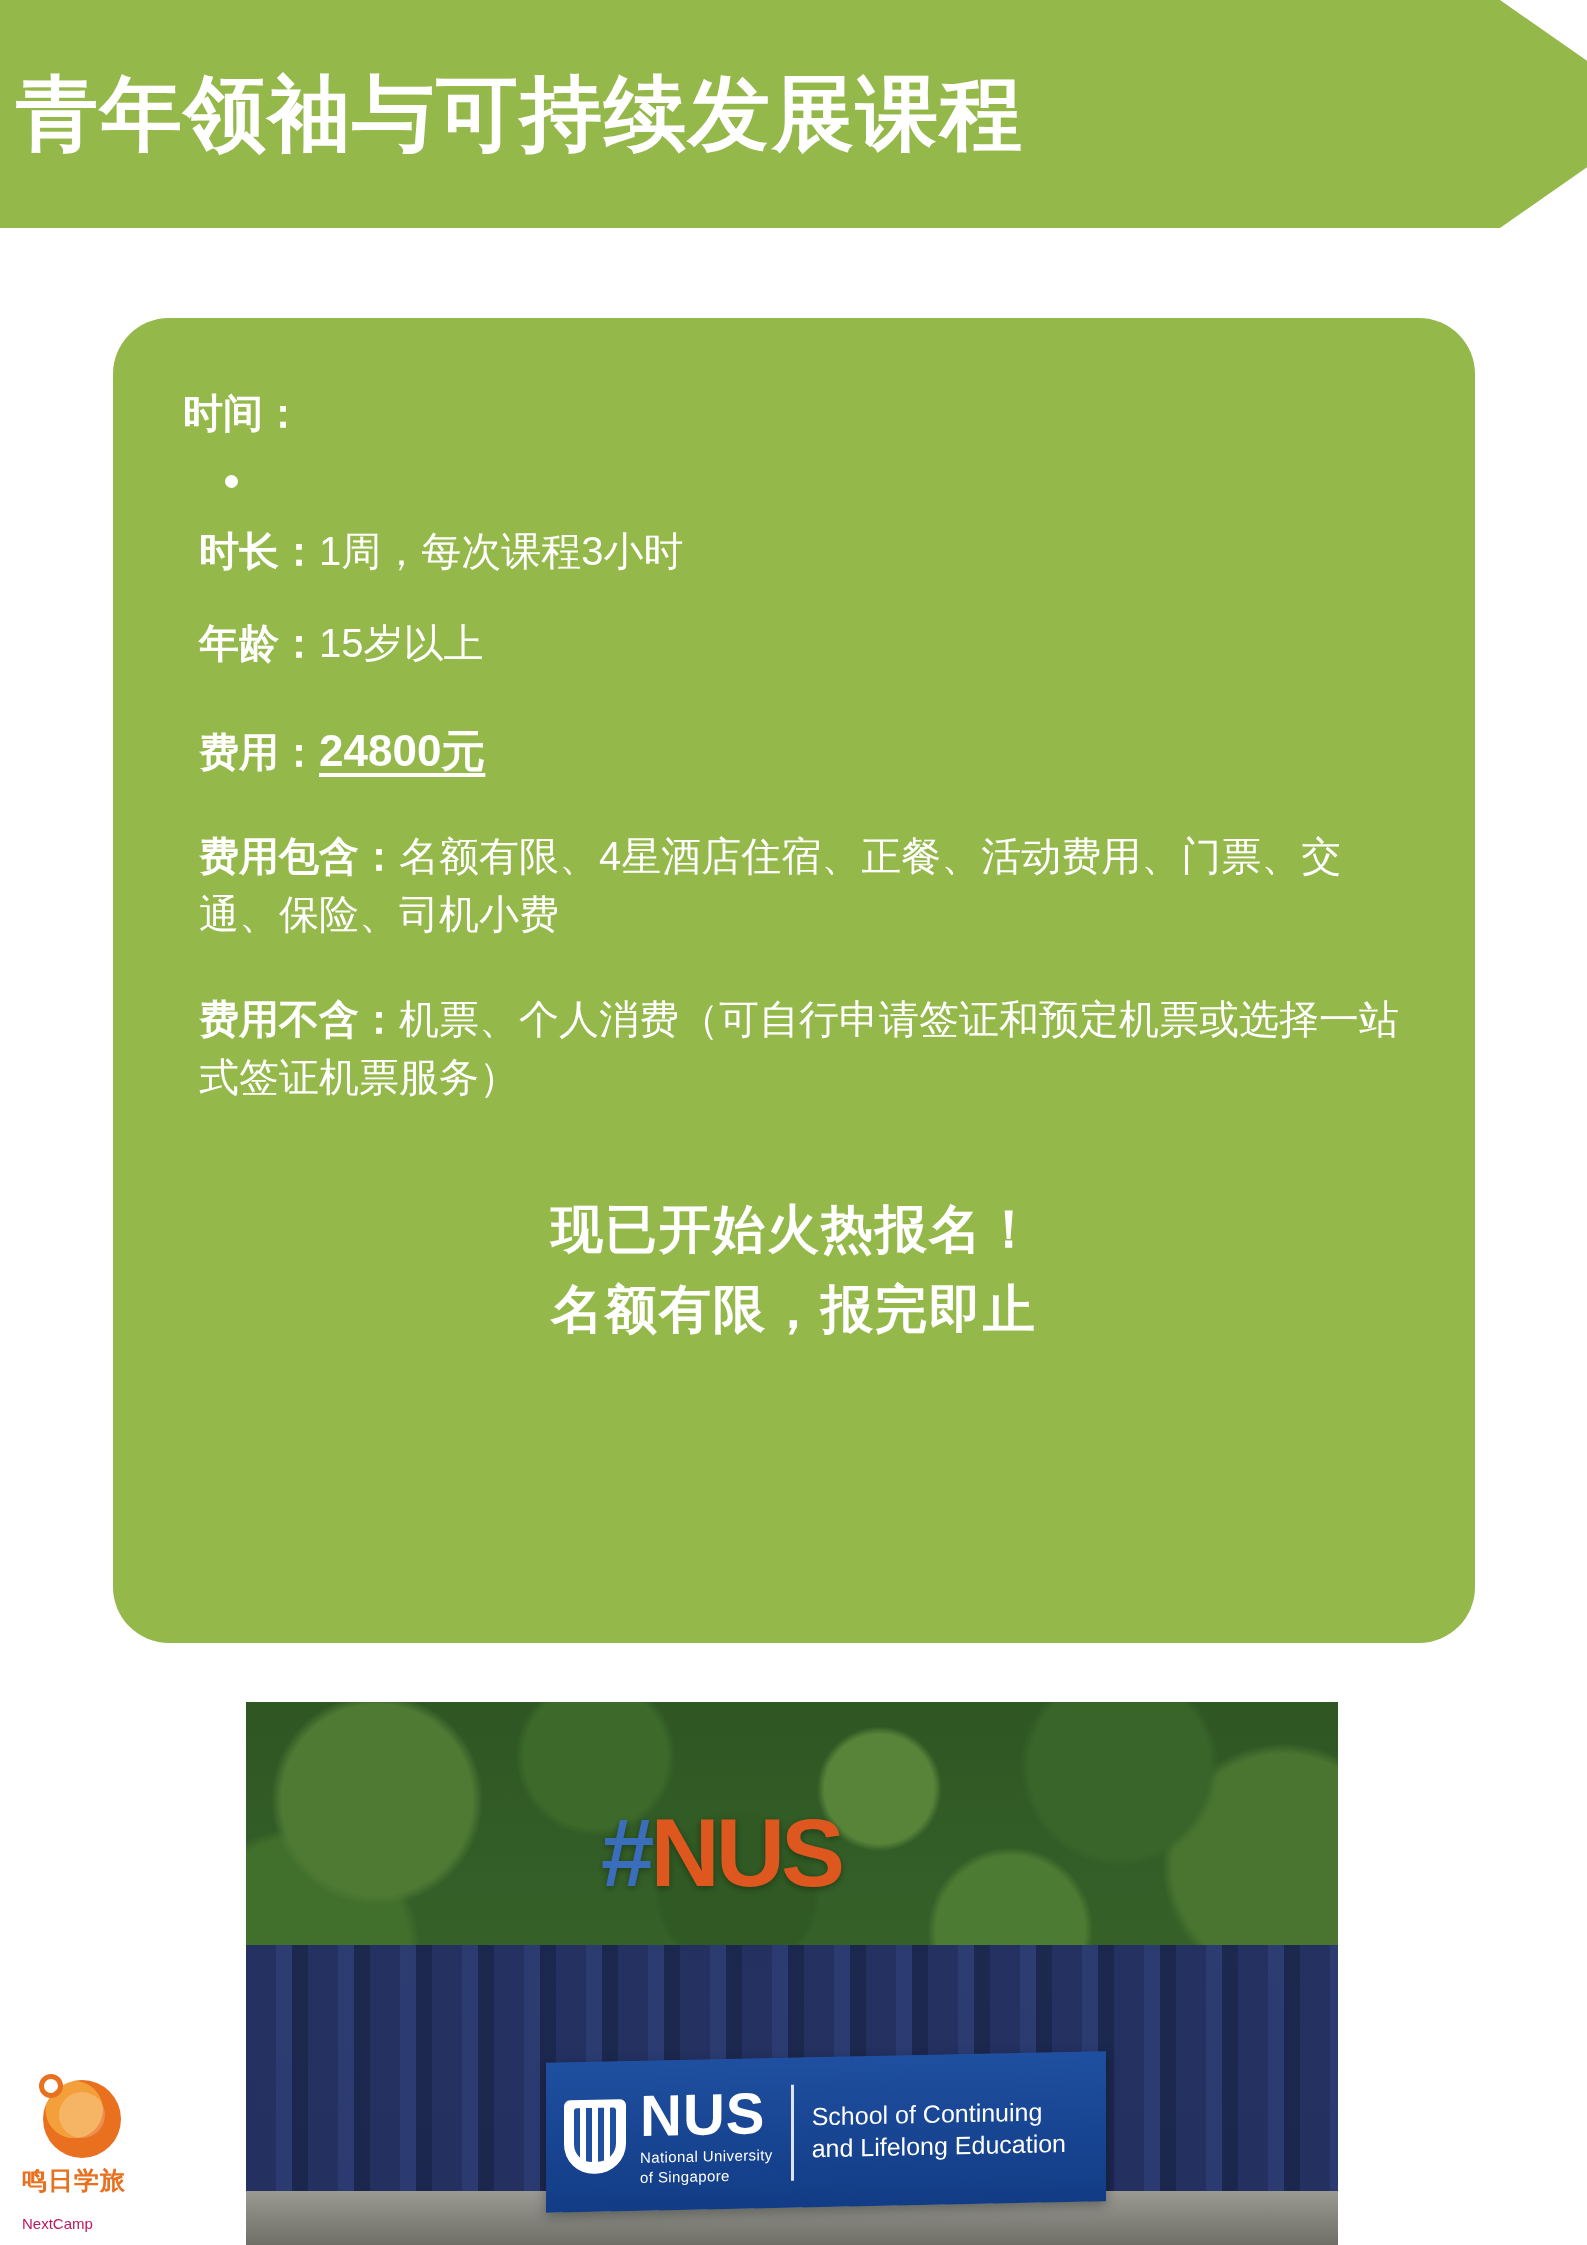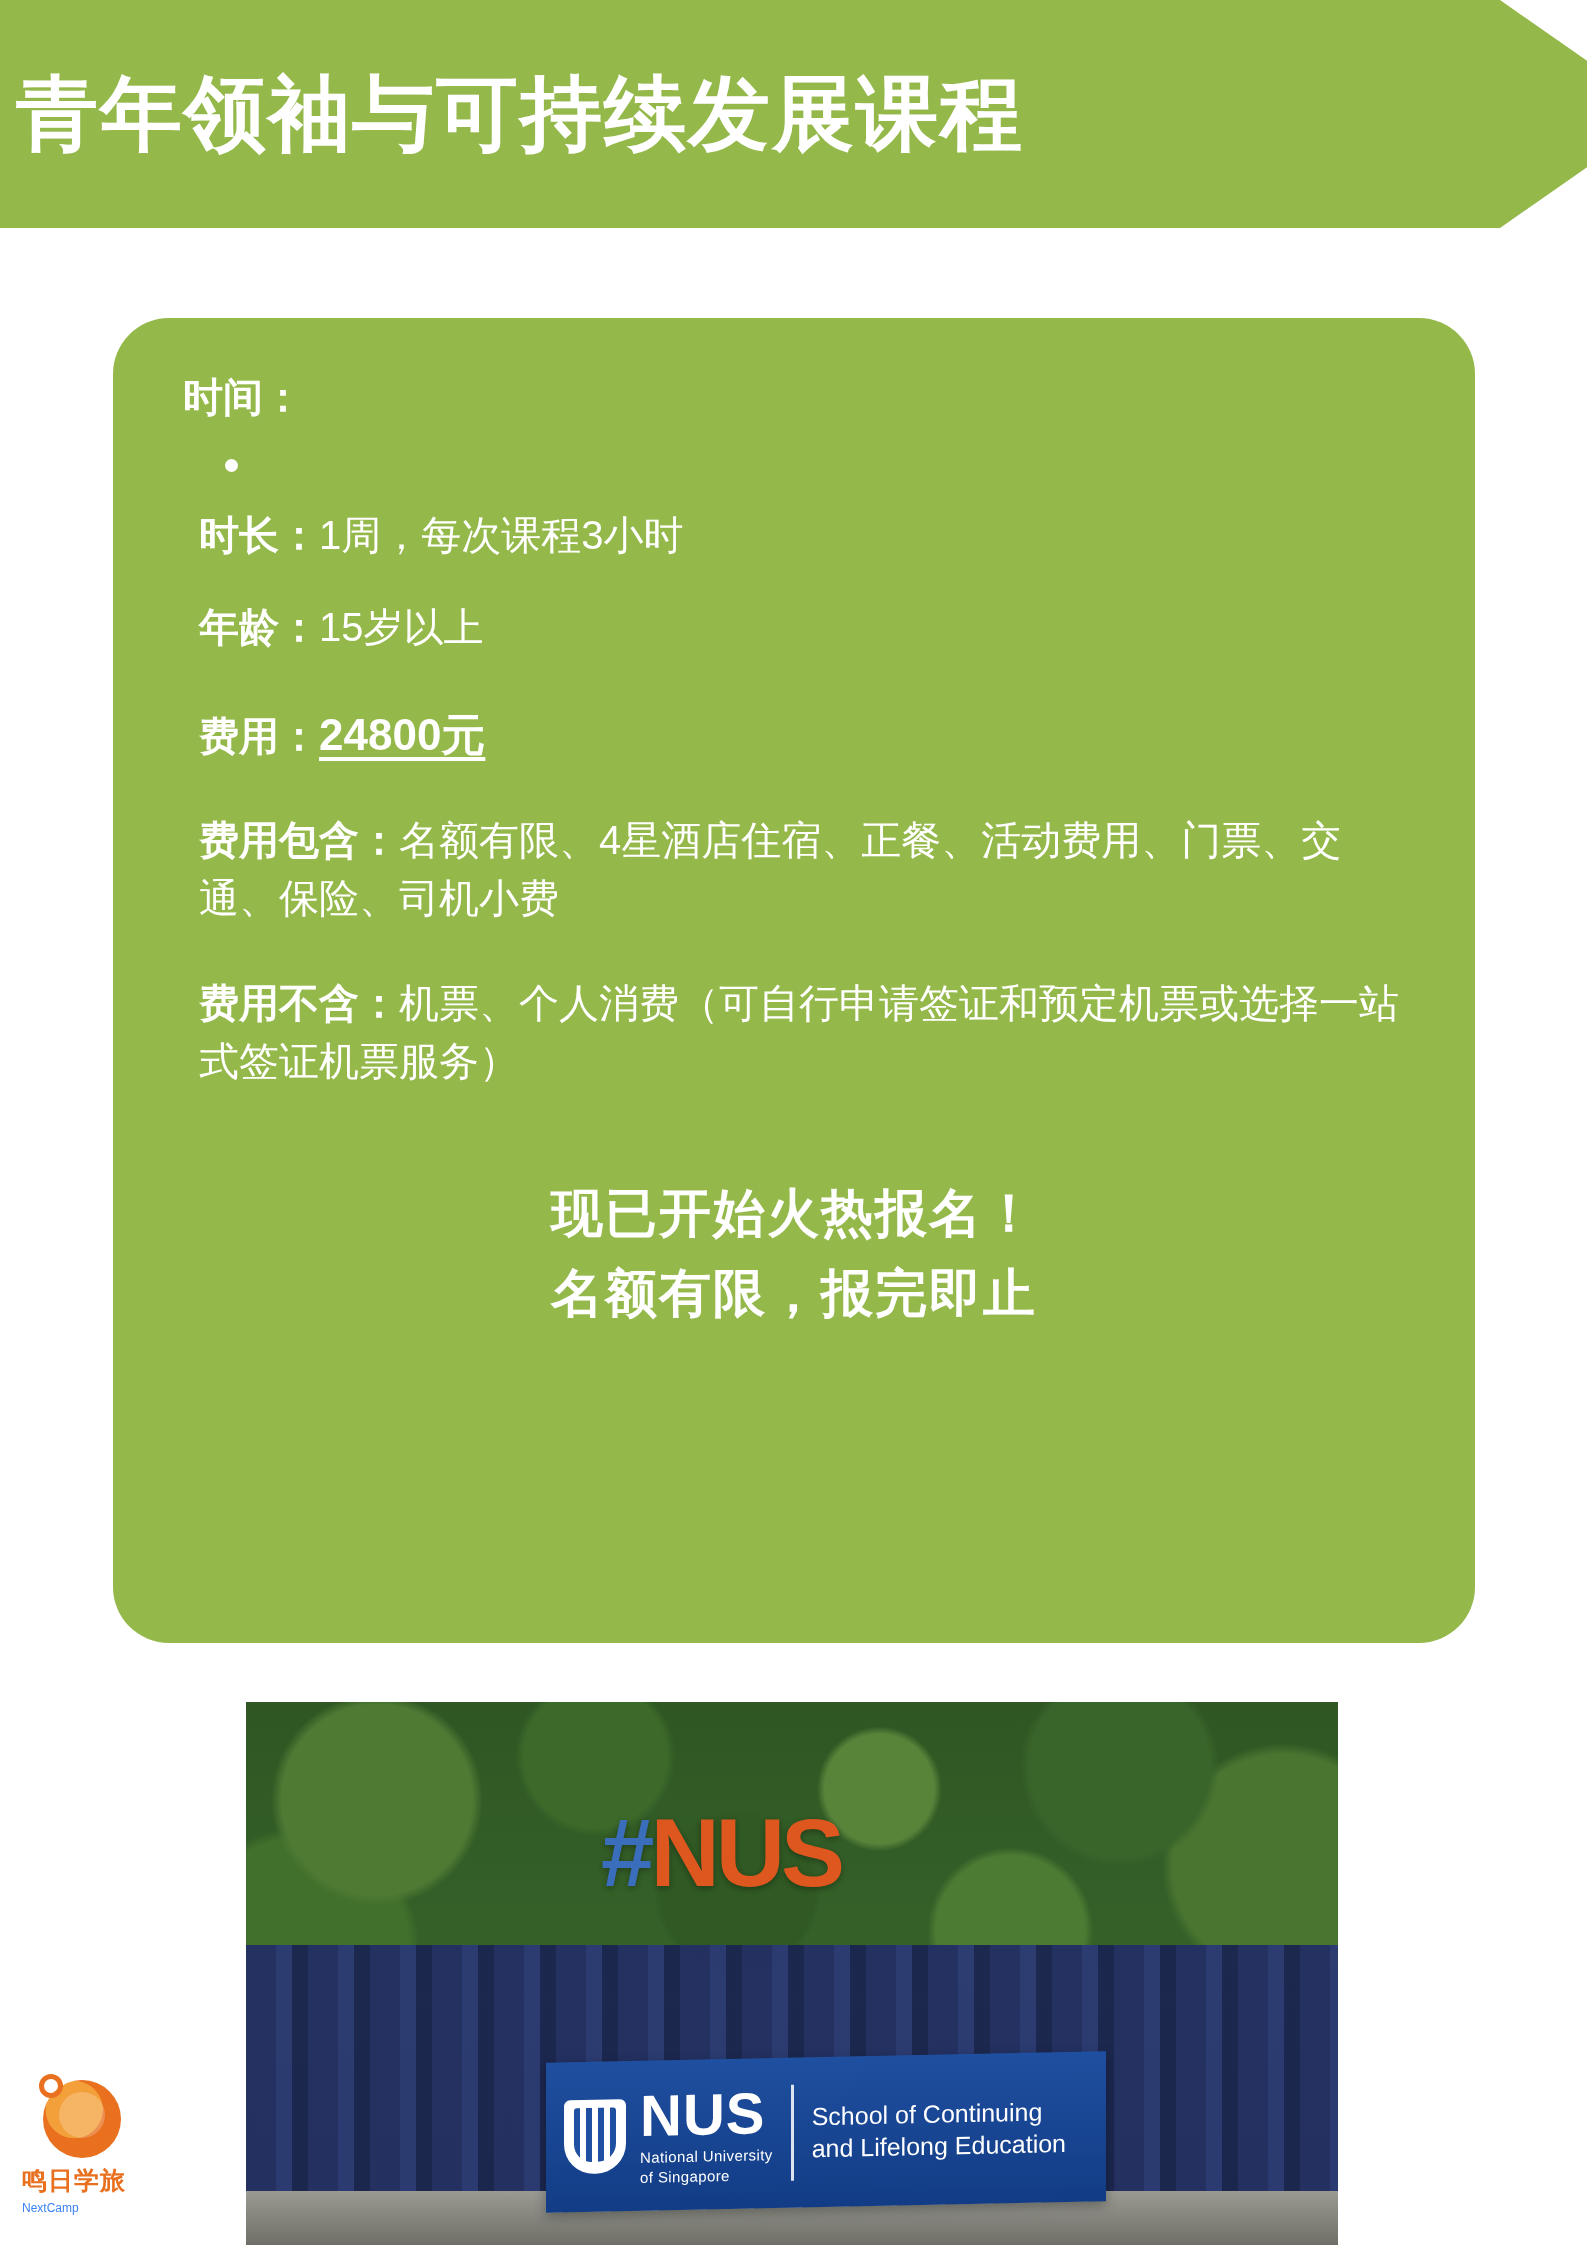--- a/index.html
+++ b/index.html
@@ -41,21 +41,21 @@
   
   .info-card {
     position: absolute;
     left: 113px;
     top: 318px;
     width: 1362px;
     height: 1325px;
     background: #94b84a;
     border-radius: 56px;
     box-sizing: border-box;
-    padding: 52px 70px 40px 70px;
+    padding: 68px 70px 40px 70px;
     color: #ffffff;
   }
 
   .row {
     font-size: 40px;
     line-height: 1.46;
     color: #ffffff;
     margin: 0 0 34px 16px;
   }
   .row .lbl {
@@ -268,23 +268,23 @@
     box-sizing: border-box;
   }
   .logo-text-cn {
     color: #e8701f;
     font-size: 25px;
     font-weight: bold;
     margin-top: 6px;
     letter-spacing: 1px;
   }
   .logo-text-en {
-    color: #3b82f6;
-    font-size: 12px;
-    margin-top: 4px;
+    color: #be185d;
+    font-size: 15px;
+    margin-top: 18px;
   }
 </style>
 </head>
 <body>
 
 <div class="header-banner">
   <div class="header-title">青年领袖与可持续发展课程</div>
 </div>
 
 <div class="info-card">

